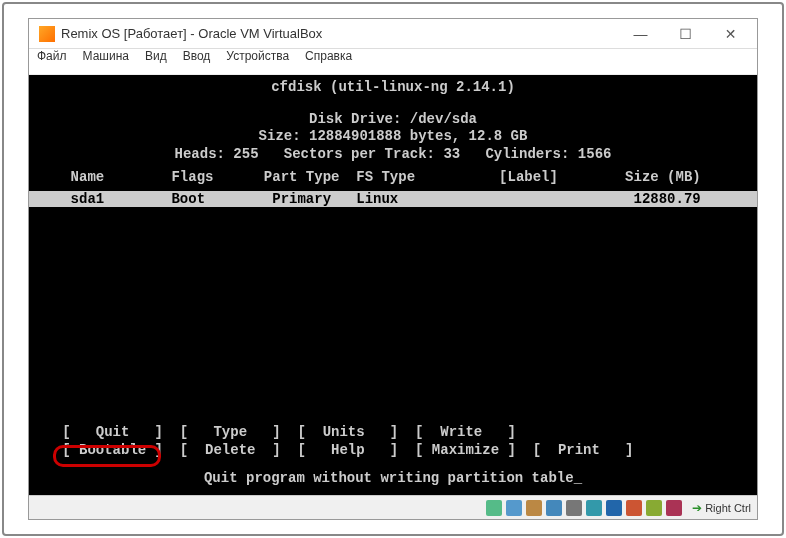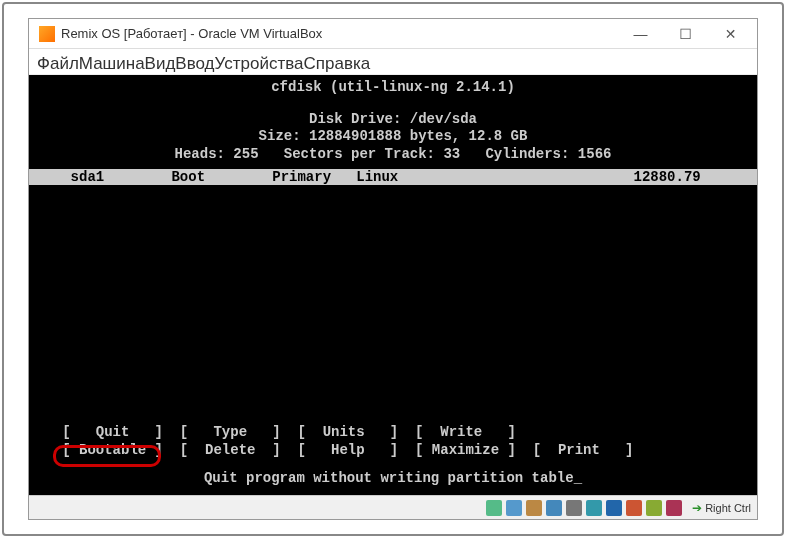--- a/index.html
+++ b/index.html
@@ -4,21 +4,21 @@
 <style>
 * { margin: 0; padding: 0; box-sizing: border-box; }
 body { width: 786px; height: 538px; background: #fff; font-family: Arial, sans-serif; position: relative; }
 .outer-border { position: absolute; inset: 2px; border: 2px solid #888; border-radius: 4px; }
 .window { position: absolute; top: 18px; left: 28px; width: 730px; height: 502px; border: 1px solid #999; background: #fff; display: flex; flex-direction: column; }
 .titlebar { height: 30px; display: flex; align-items: center; padding: 0 4px; border-bottom: 1px solid #ddd; }
 .title-icon { width: 16px; height: 16px; background: linear-gradient(135deg,#ffa726,#ff6f00); margin: 0 6px; }
 .title-text { font-size: 13px; color: #333; flex: 1; }
 .win-btns { display: flex; gap: 0; }
 .win-btn { width: 45px; height: 28px; display: flex; align-items: center; justify-content: center; font-size: 14px; color: #555; }
-.menubar { height: 26px; display: flex; align-items: flex-end; padding: 0 8px; font-size: 17px; color: #333; border-bottom: 1px solid #eee; }
+.menubar { height: 26px; display: flex; align-items: flex-start; padding: 0 8px; gap: 16px; font-size: 12px; color: #333; border-bottom: 1px solid #eee; }
 .menubar span { cursor: default; }
 .terminal { flex: 1; background: #000; color: #ccc; font-family: "Courier New", monospace; font-size: 14px; font-weight: bold; padding: 4px 0; position: relative; overflow: hidden; }
 .term-line { white-space: pre; line-height: 1.25; padding: 0 8px; }
 .center { text-align: center; }
 .header-row { white-space: pre; padding: 0 8px; margin-top: 6px; }
 .sel-row { background: #ccc; color: #000; white-space: pre; padding: 0 8px; margin-top: 6px; }
 .menu-area { position: absolute; bottom: 8px; left: 0; right: 0; }
 .menu-row { white-space: pre; padding: 0 8px; line-height: 1.3; }
 .quit-highlight { position: absolute; border: 3px solid #c00; border-radius: 10px; pointer-events: none; }
 .statusbar { height: 24px; background: #f0f0f0; border-top: 1px solid #ccc; display: flex; align-items: center; justify-content: flex-end; padding: 0 6px; gap: 4px; }
@@ -50,20 +50,21 @@
     <span>Ввод</span>
     <span>Устройства</span>
     <span>Справка</span>
   </div>
 
   <div class="terminal">
     <div class="term-line center">cfdisk (util-linux-ng 2.14.1)</div>
     <div class="term-line center" style="margin-top:14px">Disk Drive: /dev/sda</div>
     <div class="term-line center">Size: 12884901888 bytes, 12.8 GB</div>
     <div class="term-line center">Heads: 255   Sectors per Track: 33   Cylinders: 1566</div>
+    <div class="header-row">    Name        Flags      Part Type  FS Type          [Label]        Size (MB)</div>
     <div class="sel-row">    sda1        Boot        Primary   Linux                            12880.79</div>
 
     <div class="menu-area">
       <div class="menu-row">   [   Quit   ]  [   Type   ]  [  Units   ]  [  Write   ]</div>
       <div class="menu-row">   [ Bootable ]  [  Delete  ]  [   Help   ]  [ Maximize ]  [  Print   ]</div>
       <div class="term-line center" style="margin-top:10px">Quit program without writing partition table_</div>
     </div>
 
     <div class="quit-highlight" style="left:24px; bottom:28px; width:108px; height:22px;"></div>
   </div>

